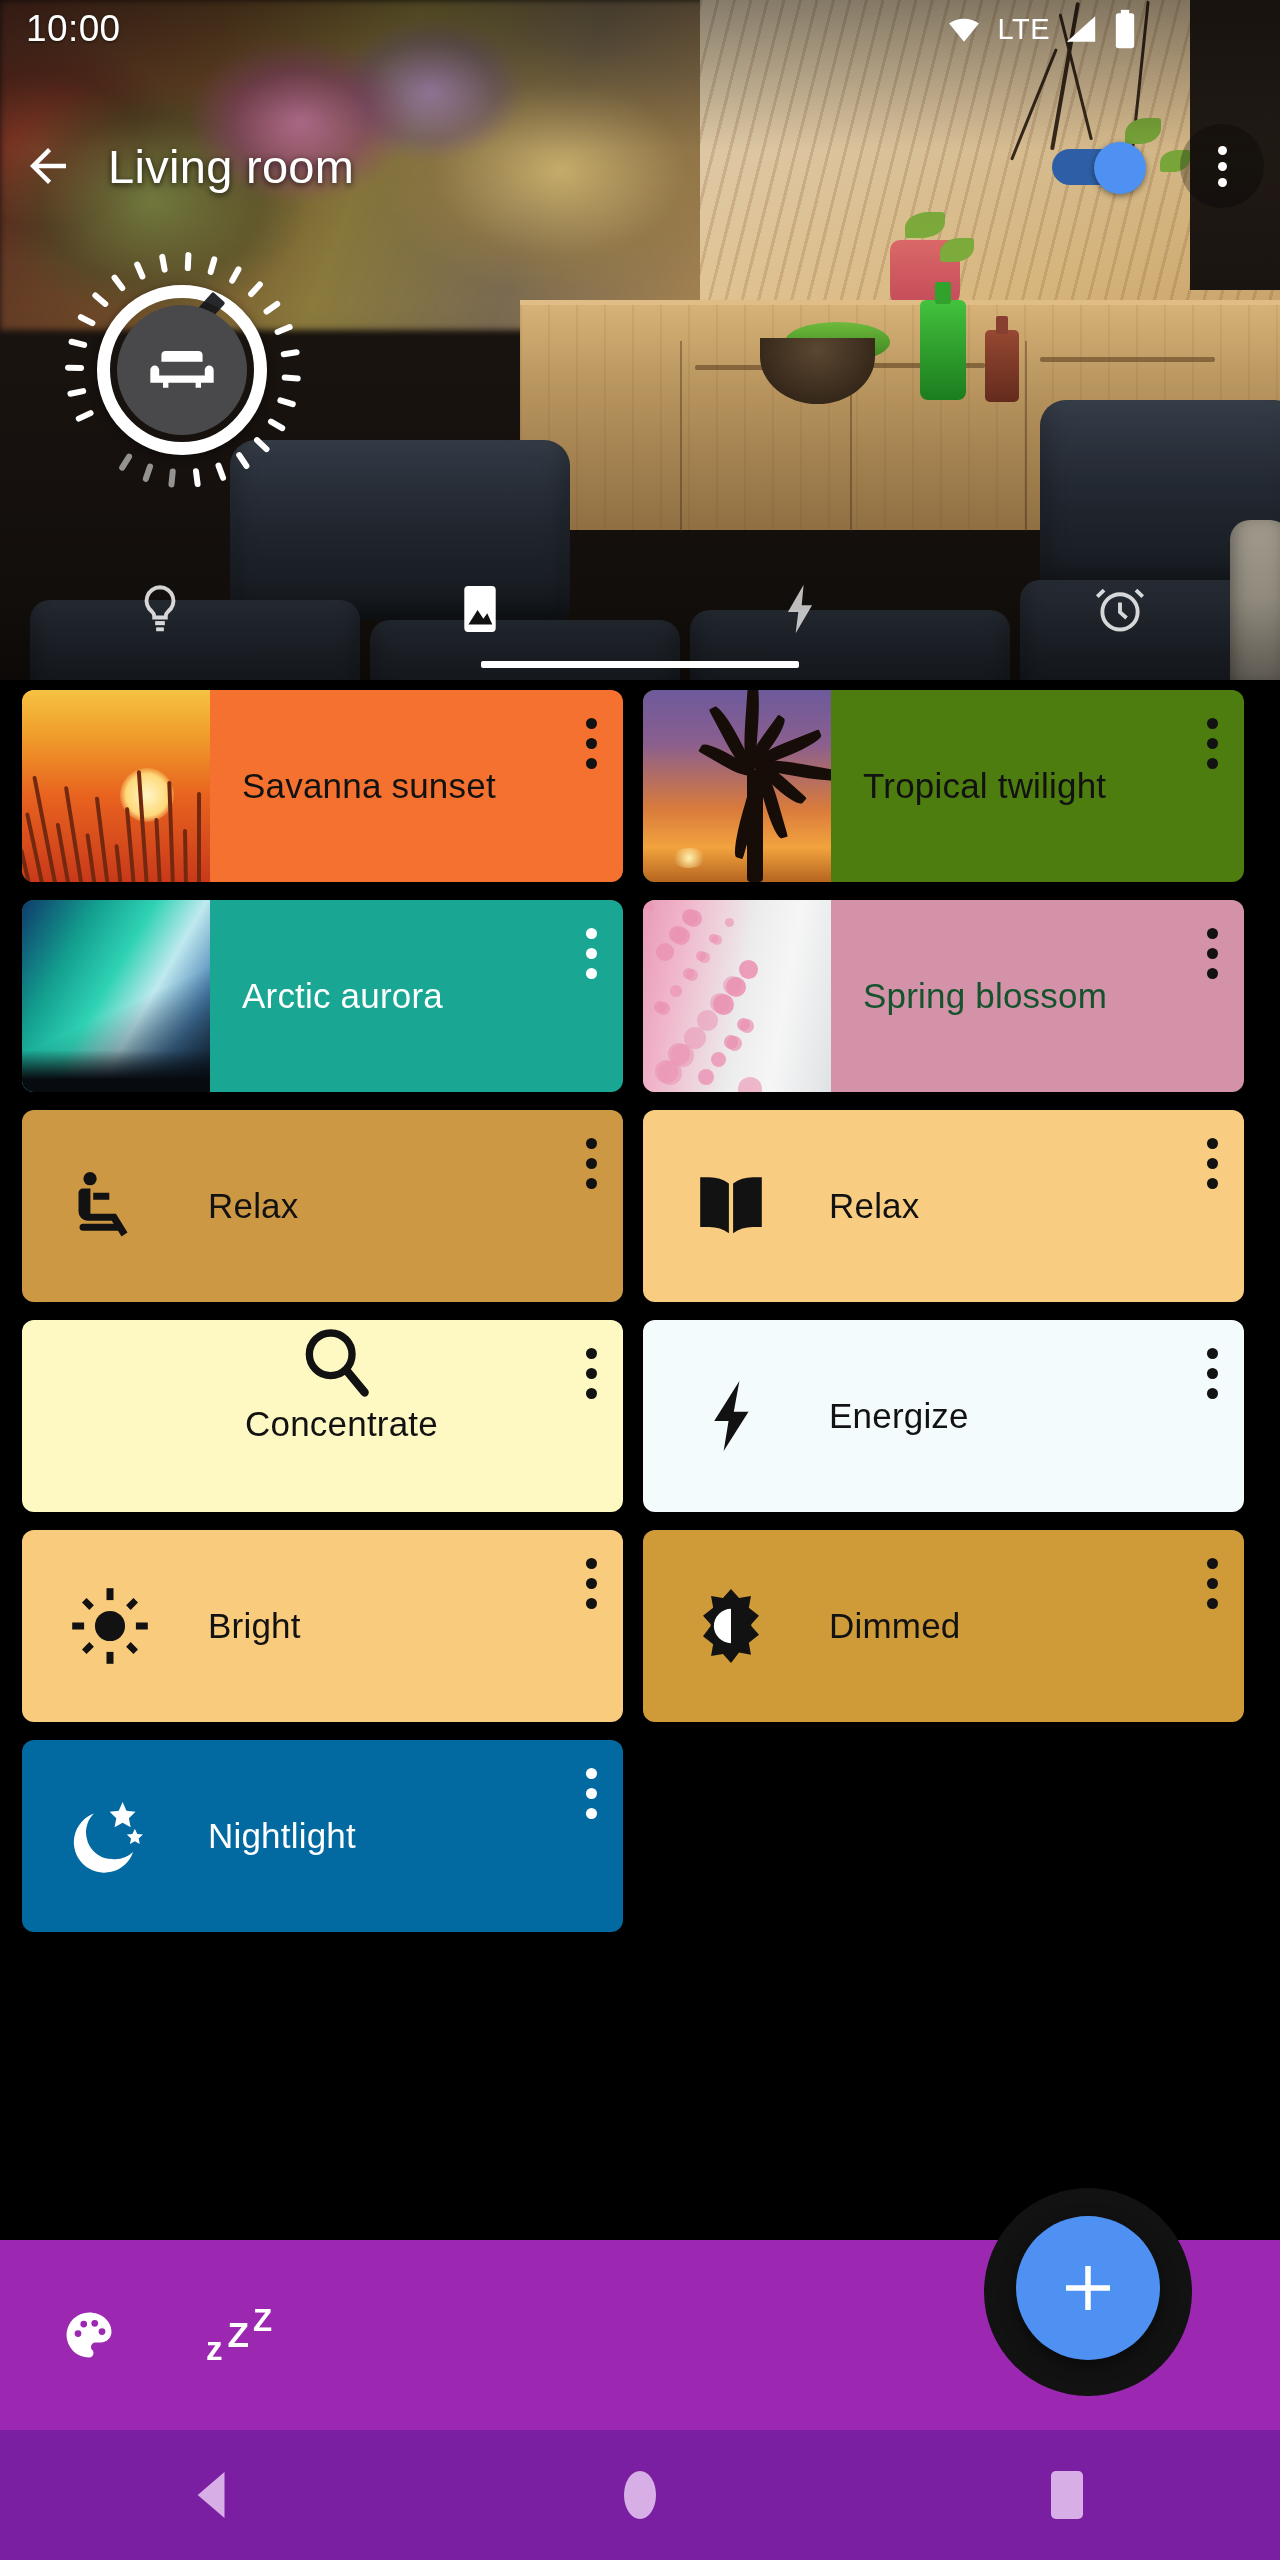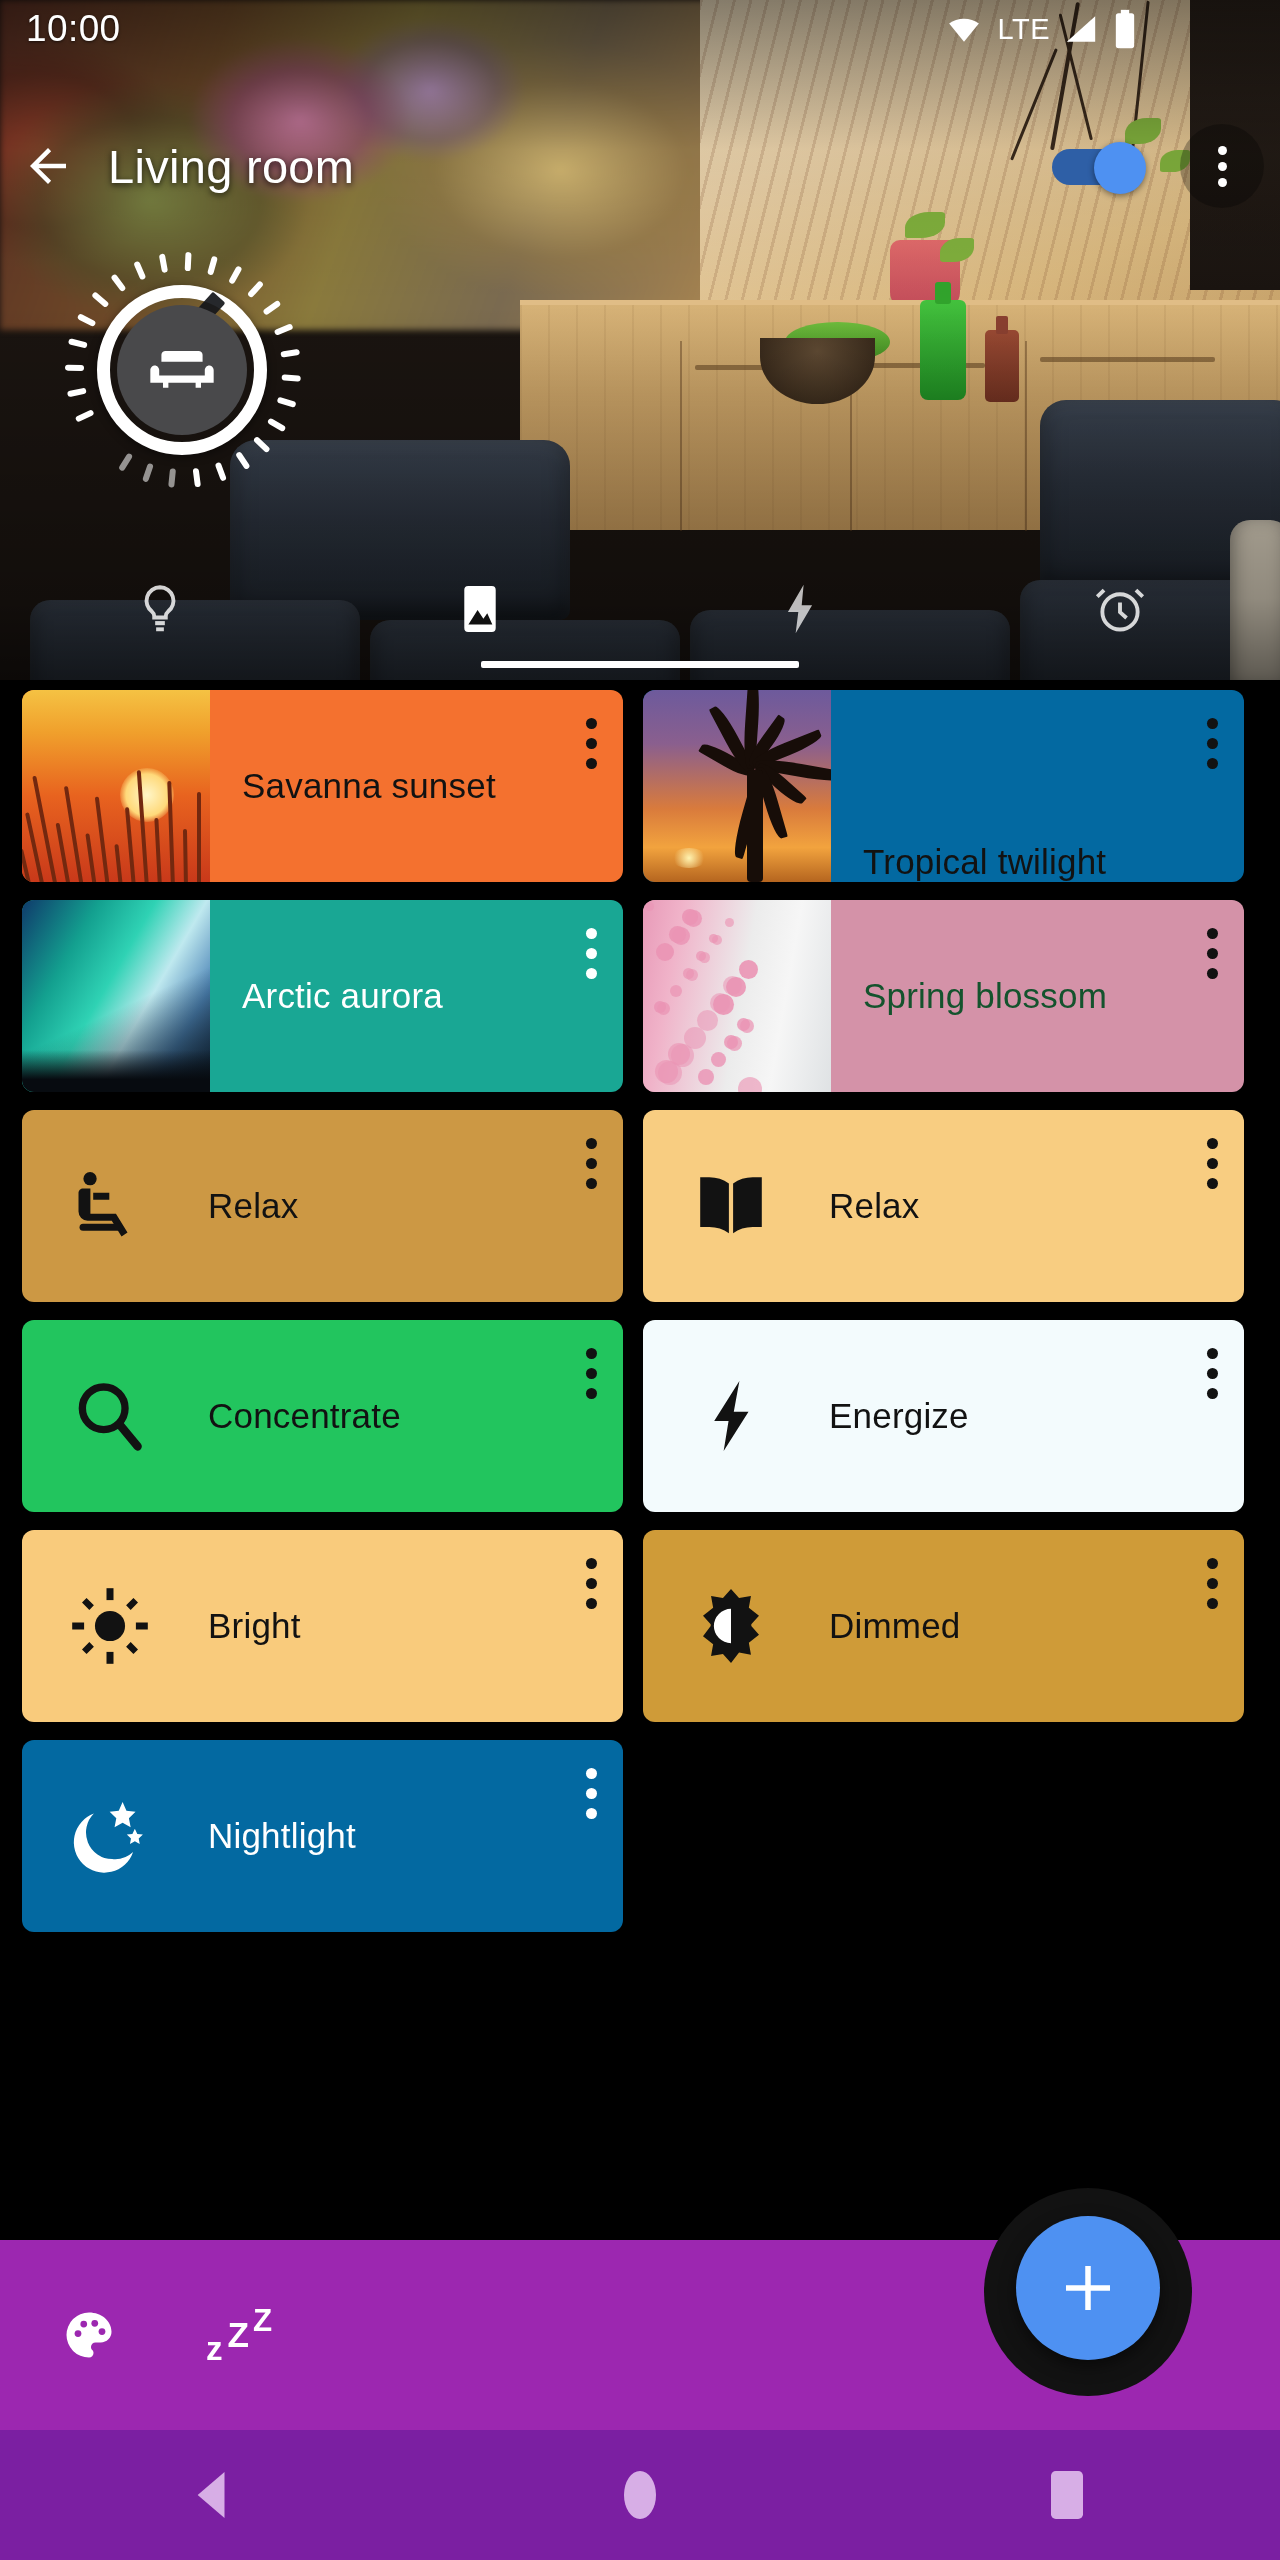--- a/index.html
+++ b/index.html
@@ -447,21 +447,21 @@
         <div class="grass" style="left: 162px; height: 59px; transform: rotate(-1deg);"></div>
         <div class="grass" style="left: 175px; height: 96px; transform: rotate(0deg);"></div>
       </div>
       <div class="card-label" style="color: rgb(18, 18, 18); margin-left: 32px;">Savanna sunset</div>
       <div class="card-menu">
         <div class="dot-c" style="background: rgb(18, 18, 18);"></div>
         <div class="dot-c" style="background: rgb(18, 18, 18);"></div>
         <div class="dot-c" style="background: rgb(18, 18, 18);"></div>
       </div>
     </div>
-    <div class="card" style="background: #0369a1; align-items: flex-end;">
+    <div class="card" style="background: #4d7c0f;">
       <div class="card-thumb">
         <div class="th-tropical"></div>
         <div class="palm-frond" style="left: 112px; top: 66px; width: 58px; height: 13px; transform: rotate(-150deg);"></div>
         <div class="palm-frond" style="left: 112px; top: 66px; width: 74px; height: 13px; transform: rotate(-118deg);"></div>
         <div class="palm-frond" style="left: 112px; top: 66px; width: 90px; height: 13px; transform: rotate(-86deg);"></div>
         <div class="palm-frond" style="left: 112px; top: 66px; width: 58px; height: 13px; transform: rotate(-54deg);"></div>
         <div class="palm-frond" style="left: 112px; top: 66px; width: 74px; height: 13px; transform: rotate(-22deg);"></div>
         <div class="palm-frond" style="left: 112px; top: 66px; width: 90px; height: 13px; transform: rotate(10deg);"></div>
         <div class="palm-frond" style="left: 112px; top: 66px; width: 58px; height: 13px; transform: rotate(42deg);"></div>
         <div class="palm-frond" style="left: 112px; top: 66px; width: 74px; height: 13px; transform: rotate(74deg);"></div>
@@ -554,21 +554,21 @@
           <path fill="#121212" d="M12.6 5.6v14.2c1.6-1.2 3.5-1.8 5.6-1.8h2.6V3.8h-2.6c-2.1 0-4 .6-5.6 1.8z"></path>
         </svg>
       </div>
       <div class="card-label" style="color: rgb(18, 18, 18); margin-left: 38px;">Relax</div>
       <div class="card-menu">
         <div class="dot-c" style="background: rgb(18, 18, 18);"></div>
         <div class="dot-c" style="background: rgb(18, 18, 18);"></div>
         <div class="dot-c" style="background: rgb(18, 18, 18);"></div>
       </div>
     </div>
-    <div class="card" style="background: #22c55e;">
+    <div class="card" style="background: #fef9c3; flex-direction: column;">
       <div class="card-icon">
         <svg width="84" height="84" viewBox="0 0 24 24">
           <circle cx="10.2" cy="9.8" r="6.1" fill="none" stroke="#121212" stroke-width="2.1"></circle>
           <path stroke="#121212" stroke-width="2.4" stroke-linecap="round" d="m14.7 14.4 5.2 6.3"></path>
         </svg>
       </div>
       <div class="card-label" style="color: rgb(18, 18, 18); margin-left: 38px;">Concentrate</div>
       <div class="card-menu">
         <div class="dot-c" style="background: rgb(18, 18, 18);"></div>
         <div class="dot-c" style="background: rgb(18, 18, 18);"></div>

